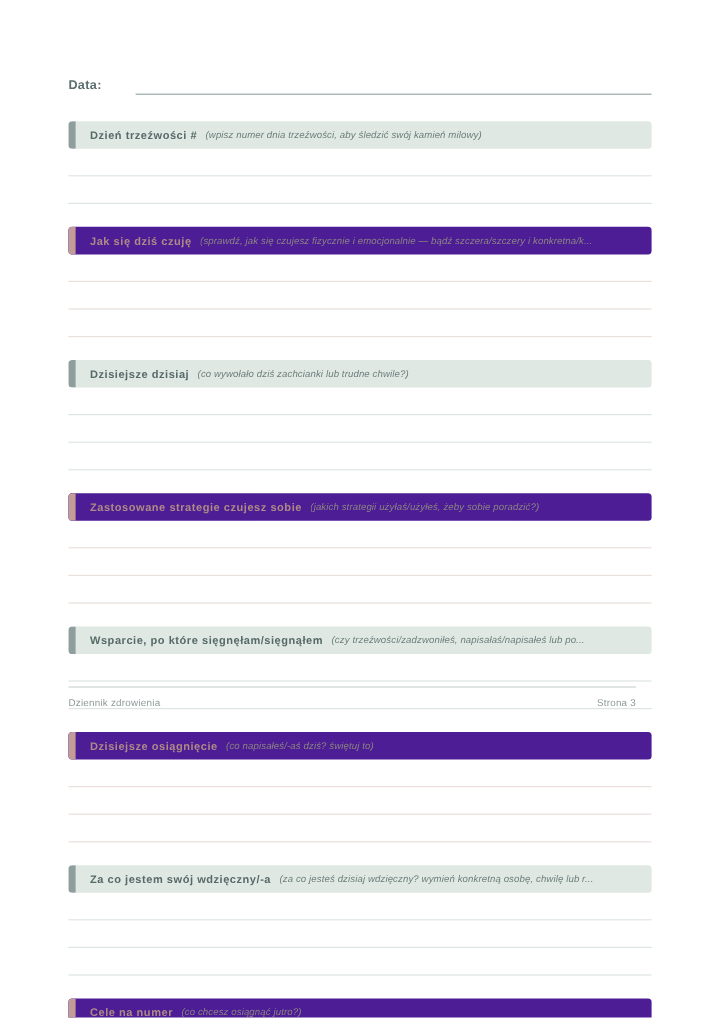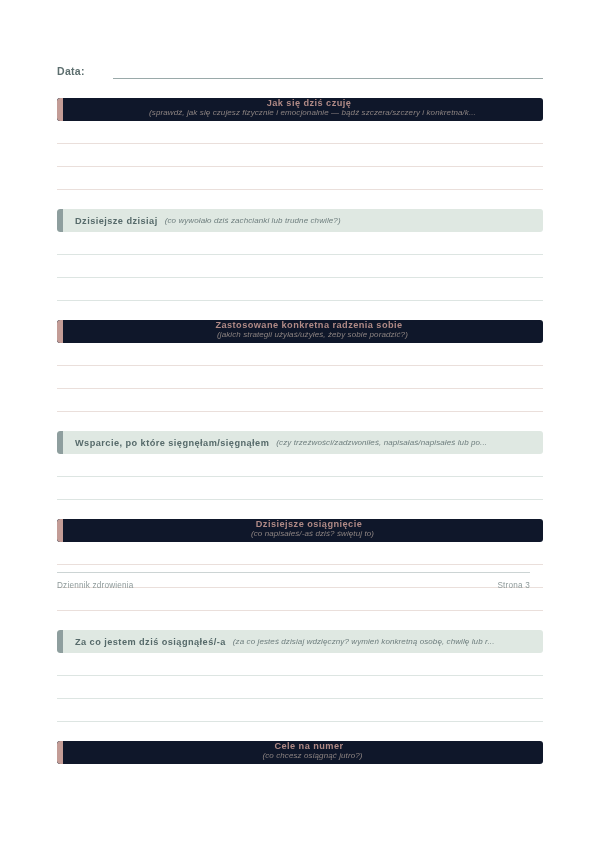--- a/index.html
+++ b/index.html
@@ -87,21 +87,21 @@
   }
 
   
   .v-green .band        { background: #dfe8e2; }
   .v-green .accent      { background: #8e9e9e; }
   .v-green .band-title  { color: #566a6a; }
   .v-green .band-hint   { color: #6d7d7d; }
   .v-green .rule        { border-bottom: 1px solid #dde5e2; }
 
   
-  .v-pink .band         { background: #0f172a; flex-direction: column; }
+  .v-pink .band         { background: #4c1d95; }
   .v-pink .accent       { background: #c39c96; }
   .v-pink .band-title   { color: #b08a86; }
   .v-pink .band-hint    { color: #8d8482; }
   .v-pink .rule         { border-bottom: 1px solid #eadfdb; }
 
   .lines { margin-top: 0; }
   .rule {
     height: 22px;
   }
 
@@ -129,20 +129,31 @@
 <body>
 
 <div class="page">
 
   <div class="date-row">
     <span class="date-label">Data:</span>
     <span class="date-line"></span>
   </div>
 
   <div id="sections-host">
+      <div class="section v-green first">
+        <div class="band">
+          <span class="accent"></span>
+          <span class="band-title">Dzień trzeźwości #</span>
+          <span class="band-hint">(wpisz numer dnia trzeźwości, aby śledzić swój kamień milowy)</span>
+        </div>
+        <div class="lines">
+          <div class="rule"></div>
+          <div class="rule"></div>
+        </div>
+      </div>
       <div class="section v-pink">
         <div class="band">
           <span class="accent"></span>
           <span class="band-title">Jak się dziś czuję</span>
           <span class="band-hint">(sprawdź, jak się czujesz fizycznie i emocjonalnie — bądź szczera/szczery i konkretna/k...</span>
         </div>
         <div class="lines">
           <div class="rule"></div>
           <div class="rule"></div>
           <div class="rule"></div>
@@ -156,21 +167,21 @@
         </div>
         <div class="lines">
           <div class="rule"></div>
           <div class="rule"></div>
           <div class="rule"></div>
         </div>
       </div>
       <div class="section v-pink">
         <div class="band">
           <span class="accent"></span>
-          <span class="band-title">Zastosowane konkretna radzenia sobie</span>
+          <span class="band-title">Zastosowane strategie czujesz sobie</span>
           <span class="band-hint">(jakich strategii użyłaś/użyłeś, żeby sobie poradzić?)</span>
         </div>
         <div class="lines">
           <div class="rule"></div>
           <div class="rule"></div>
           <div class="rule"></div>
         </div>
       </div>
       <div class="section v-green">
         <div class="band">
@@ -191,21 +202,21 @@
         </div>
         <div class="lines">
           <div class="rule"></div>
           <div class="rule"></div>
           <div class="rule"></div>
         </div>
       </div>
       <div class="section v-green">
         <div class="band">
           <span class="accent"></span>
-          <span class="band-title">Za co jestem dziś osiągnąłeś/-a</span>
+          <span class="band-title">Za co jestem swój wdzięczny/-a</span>
           <span class="band-hint">(za co jesteś dzisiaj wdzięczny? wymień konkretną osobę, chwilę lub r...</span>
         </div>
         <div class="lines">
           <div class="rule"></div>
           <div class="rule"></div>
           <div class="rule"></div>
         </div>
       </div>
       <div class="section v-pink">
         <div class="band">

